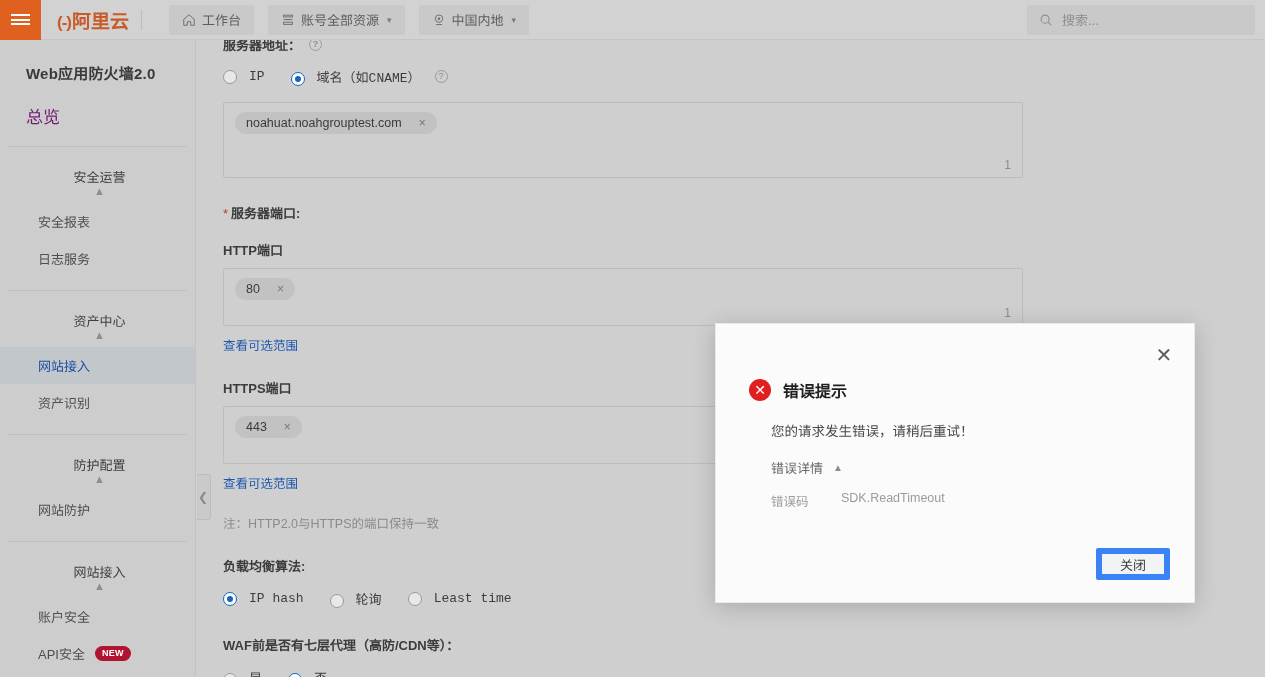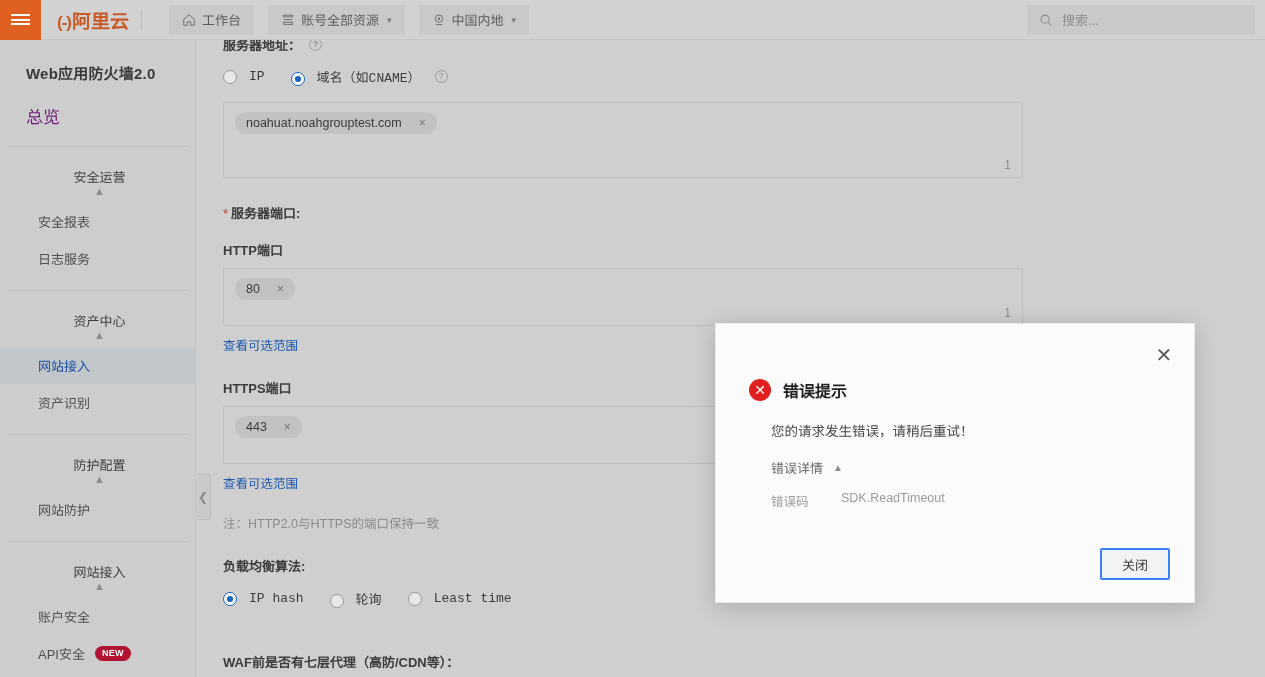--- a/index.html
+++ b/index.html
@@ -179,21 +179,21 @@
   .modal-detail-toggle .chev2 { font-size: 10px; color: #8d8d8d; }
   .modal-detail-row {
     display: flex; margin: 14px 0 0 22px; font-size: 12.5px; color: #9b9b9b;
   }
   .modal-detail-key { width: 70px; }
   .modal-footer {
     position: absolute; right: 24px; bottom: 22px;
   }
   .btn-close-modal {
     min-width: 70px; height: 32px; padding: 0 18px;
-    background: #f2f3f5; border: 2px solid #3b82f6; border-radius: 2px;
+    background: #f2f3f5; border: 6px solid #3b82f6; border-radius: 2px;
     font-size: 13px; color: #3c3c3c; cursor: pointer;
     font-family: "Liberation Sans", sans-serif;
   }
 </style>
 </head>
 <body>
 
 <div id="root">
 
   <div class="topbar">
@@ -389,21 +389,21 @@
         <label class="radio-item">
           <span class="radio"></span>
           <span class="radio-label">轮询</span>
         </label>
         <label class="radio-item">
           <span class="radio"></span>
           <span class="radio-label">Least time</span>
         </label>
       </div>
 
-      <div class="form-label" style="margin-top:44px;">WAF前是否有七层代理（高防/CDN等）：</div>
+      <div class="form-label" style="margin-top:27px;">WAF前是否有七层代理（高防/CDN等）：</div>
       <div class="radio-row" style="margin-top:14px;">
         <label class="radio-item">
           <span class="radio"></span>
           <span class="radio-label">是</span>
         </label>
         <label class="radio-item">
           <span class="radio checked"></span>
           <span class="radio-label">否</span>
         </label>
       </div>

